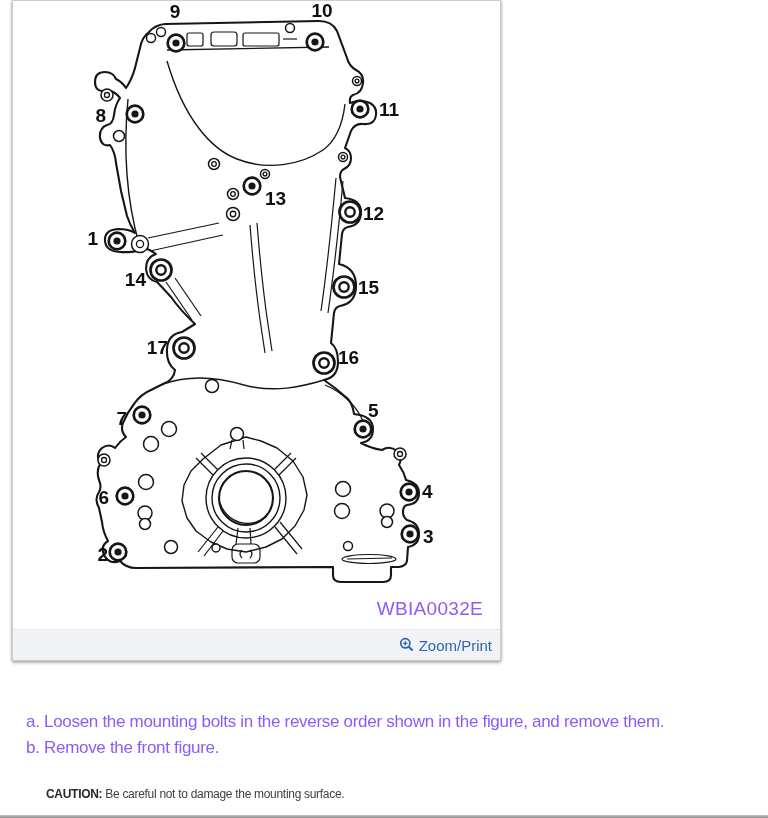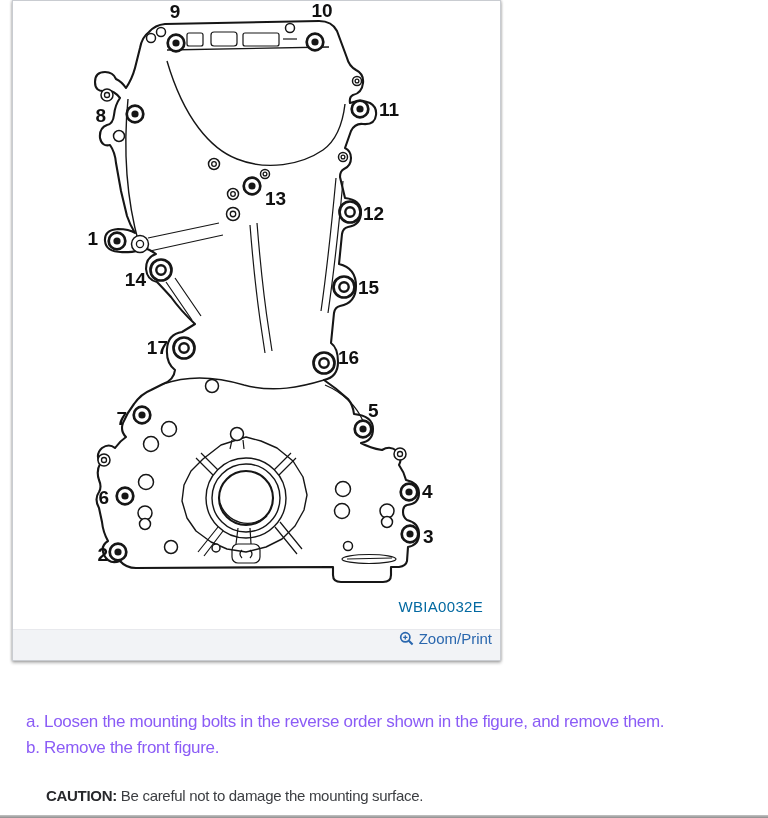--- a/index.html
+++ b/index.html
@@ -12,37 +12,37 @@
     background:#fff;border:1px solid #c9ccd1;box-sizing:border-box;
     box-shadow:0 2px 3px rgba(0,0,0,.28), 1px 0 2px rgba(0,0,0,.12), -1px 0 2px rgba(0,0,0,.12);
   }
   .diagram-svg{position:absolute;left:0;top:0;width:487px;height:598px;}
   .art{stroke:#161616;fill:none;}
   .outer{stroke-width:2.1;stroke-linejoin:round;}
   .inner{stroke-width:1.4;}
   .thin{stroke-width:1.2;}
   .bolt-label{font-family:"Liberation Sans","DejaVu Sans",sans-serif;font-weight:700;font-size:19px;fill:#101010;stroke:none;}
   .figure-code{
-    position:absolute;top:597px;right:17px;font-size:15px;color:#0369a1;letter-spacing:.3px;
+    position:absolute;top:597px;right:17px;font-size:19px;color:#8b5cf6;letter-spacing:.3px;
   }
   .figure-toolbar{
     position:absolute;left:0;right:0;bottom:0;height:31px;background:#f2f3f6;
-    border-top:1px solid #e8e9ed;display:flex;align-items:flex-start;justify-content:flex-end;
+    border-top:1px solid #e8e9ed;display:flex;align-items:center;justify-content:flex-end;
     padding-right:8px;box-sizing:border-box;padding-left:27px;
   }
   .zoom-print{
     display:flex;align-items:center;gap:4px;font-size:15px;text-decoration:none;
     color:#2a67ae;cursor:pointer;
   }
   .steps{
     position:absolute;left:26px;top:709px;font-size:17px;color:#8b5cf6;
     letter-spacing:-0.3px;line-height:26px;white-space:nowrap;
   }
   .caution{
-    position:absolute;left:46px;top:787px;font-size:15px;color:#3c3e42;letter-spacing:-0.3px;white-space:nowrap;
+    position:absolute;left:46px;top:787px;font-size:12px;color:#3c3e42;letter-spacing:-0.3px;white-space:nowrap;
   }
   .caution .caution-label{font-weight:700;color:#27282b;}
   .bottom-strip{
     position:absolute;left:0;top:815px;width:768px;height:3px;
     background:linear-gradient(#c4c4c4,#8e8e8e);
   }
 </style>
 </head>
 <body>
 

